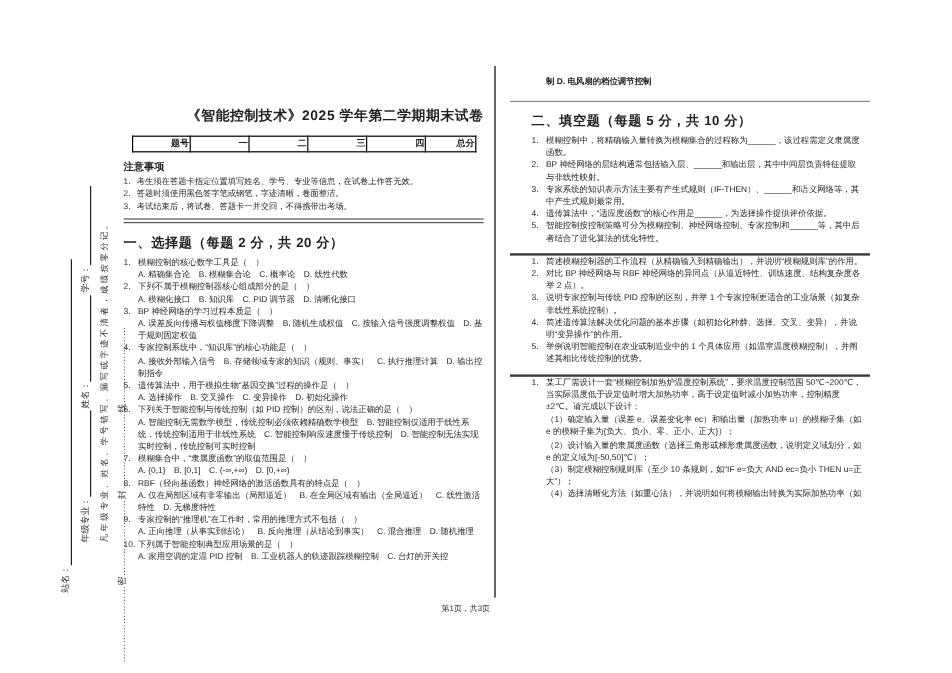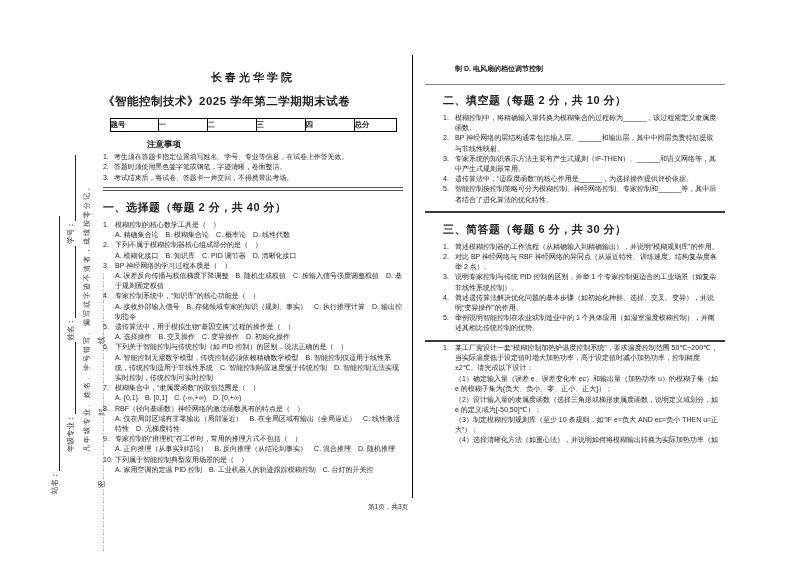--- a/index.html
+++ b/index.html
@@ -16,28 +16,28 @@
   }
   .vtext .blank{
     display:inline-block;border-bottom:1px solid #222;height:7px;vertical-align:bottom;
   }
   .seal-dots{letter-spacing:0.5px;color:#333;}
   
   .page{position:absolute;top:0;}
   .page-left{left:103px;width:300px;top:70px;}
   .page-right{left:443px;width:277px;top:64px;}
   .uni{text-align:center;font-size:11px;font-weight:bold;letter-spacing:3px;}
-  .exam-title{text-align:left;font-size:11.5px;font-weight:bold;margin-top:9px;letter-spacing:0.5px;}
+  .exam-title{text-align:right;font-size:11.5px;font-weight:bold;margin-top:19px;letter-spacing:0.5px;}
   table.score{border-collapse:collapse;width:287px;margin:9px auto 0 auto;}
   table.score td{
-    border:1.2px solid #000;height:12px;text-align:left;
+    border:1.2px solid #000;height:12px;text-align:right;
     font-size:7.5px;font-weight:bold;padding:0;
   }
   table.score tr.score-row td{font-weight:bold;}
-  .notice-title{font-size:8.5px;font-weight:bold;margin-top:7px;margin-left:44px;}
+  .notice-title{font-size:8.5px;font-weight:bold;margin-top:7px;}
   .note{display:flex;font-size:6.9px;line-height:9.3px;margin-top:1px;}
   .note .num{width:11px;flex:0 0 11px;}
   .rule-double{height:2px;border-top:1px solid #555;border-bottom:1px solid #555;margin-top:5px;}
   .sec-title{font-size:11px;font-weight:bold;margin:9px 0 5px 0;letter-spacing:0.5px;}
   .q{display:flex;font-size:7px;line-height:10.2px;}
   .q .num{width:12px;flex:0 0 12px;}
   .q .body{flex:1;}
   .page-footer{position:absolute;left:368px;top:503px;font-size:6.6px;color:#222;}
   
   .col-divider{position:absolute;left:412px;top:55px;width:1px;height:443px;background:#000;}
@@ -58,21 +58,20 @@
   <div class="vtext" style="left:66px;top:452px;">
     <span>年级专业：</span><span class="blank" style="width:72px;"></span>
     <span>姓名：</span><span class="blank" style="width:72px;"></span>
     <span>学号：</span><span class="blank" style="width:66px;"></span>
   </div>
   <div class="vtext" style="left:82px;top:452px;font-size:7px;letter-spacing:2px;">凡年级专业、姓名、学号错写、漏写或字迹不清者，成绩按零分记。</div>
   <div class="vtext seal-dots" style="left:97px;top:552px;">……………………密……………………封……………………线……………………</div>
 </div>
 
 <div class="page page-left">
-  <div class="uni">长春光华学院</div>
   <div class="exam-title">《智能控制技术》2025 学年第二学期期末试卷</div>
 
   <table class="score">
     <tbody>
         <tr>
       <td style="width:47px;">题号</td>
       <td style="width:48px;">一</td>
       <td style="width:48px;">二</td>
       <td style="width:48px;">三</td>
       <td style="width:48px;">四</td>
@@ -90,21 +89,21 @@
     <span class="num">2.</span>
     <span>答题时须使用黑色签字笔或钢笔，字迹清晰，卷面整洁。</span>
   </div>
   <div class="note">
     <span class="num">3.</span>
     <span>考试结束后，将试卷、答题卡一并交回，不得携带出考场。</span>
   </div>
 
   <div class="rule-double"></div>
 
-  <div class="sec-title">一、选择题（每题 2 分，共 40 分）</div>
+  <div class="sec-title">一、选择题（每题 2 分，共 20 分）</div>
 
   <div class="q">
     <span class="num">1.</span>
     <div class="body">
         <div>模糊控制的核心数学工具是（　）</div>
     <div>A. 精确集合论　B. 模糊集合论　C. 概率论　D. 线性代数</div>
       </div>
   </div>
   <div class="q">
     <span class="num">2.</span>
@@ -172,21 +171,21 @@
 </div>
 
 <div class="page-footer">第1页，共3页</div>
 
 <div class="col-divider"></div>
 
 <div class="page page-right">
   <div class="continuation">制  D. 电风扇的档位调节控制</div>
   <div class="rule-thin"></div>
 
-  <div class="sec-title">二、填空题（每题 2 分，共 10 分）</div>
+  <div class="sec-title">二、填空题（每题 5 分，共 10 分）</div>
   <div class="q">
     <span class="num">1.</span>
     <div class="body">模糊控制中，将精确输入量转换为模糊集合的过程称为______，该过程需定义隶属度函数。</div>
   </div>
   <div class="q">
     <span class="num">2.</span>
     <div class="body">BP 神经网络的层结构通常包括输入层、______和输出层，其中中间层负责特征提取与非线性映射。</div>
   </div>
   <div class="q">
     <span class="num">3.</span>
@@ -196,21 +195,20 @@
     <span class="num">4.</span>
     <div class="body">遗传算法中，“适应度函数”的核心作用是______，为选择操作提供评价依据。</div>
   </div>
   <div class="q">
     <span class="num">5.</span>
     <div class="body">智能控制按控制策略可分为模糊控制、神经网络控制、专家控制和______等，其中后者结合了进化算法的优化特性。</div>
   </div>
 
   <div class="rule-heavy"></div>
 
-  <div class="sec-title">三、简答题（每题 6 分，共 30 分）</div>
   <div class="q">
     <span class="num">1.</span>
     <div class="body">简述模糊控制器的工作流程（从精确输入到精确输出），并说明“模糊规则库”的作用。</div>
   </div>
   <div class="q">
     <span class="num">2.</span>
     <div class="body">对比 BP 神经网络与 RBF 神经网络的异同点（从逼近特性、训练速度、结构复杂度各举 2 点）。</div>
   </div>
   <div class="q">
     <span class="num">3.</span>

